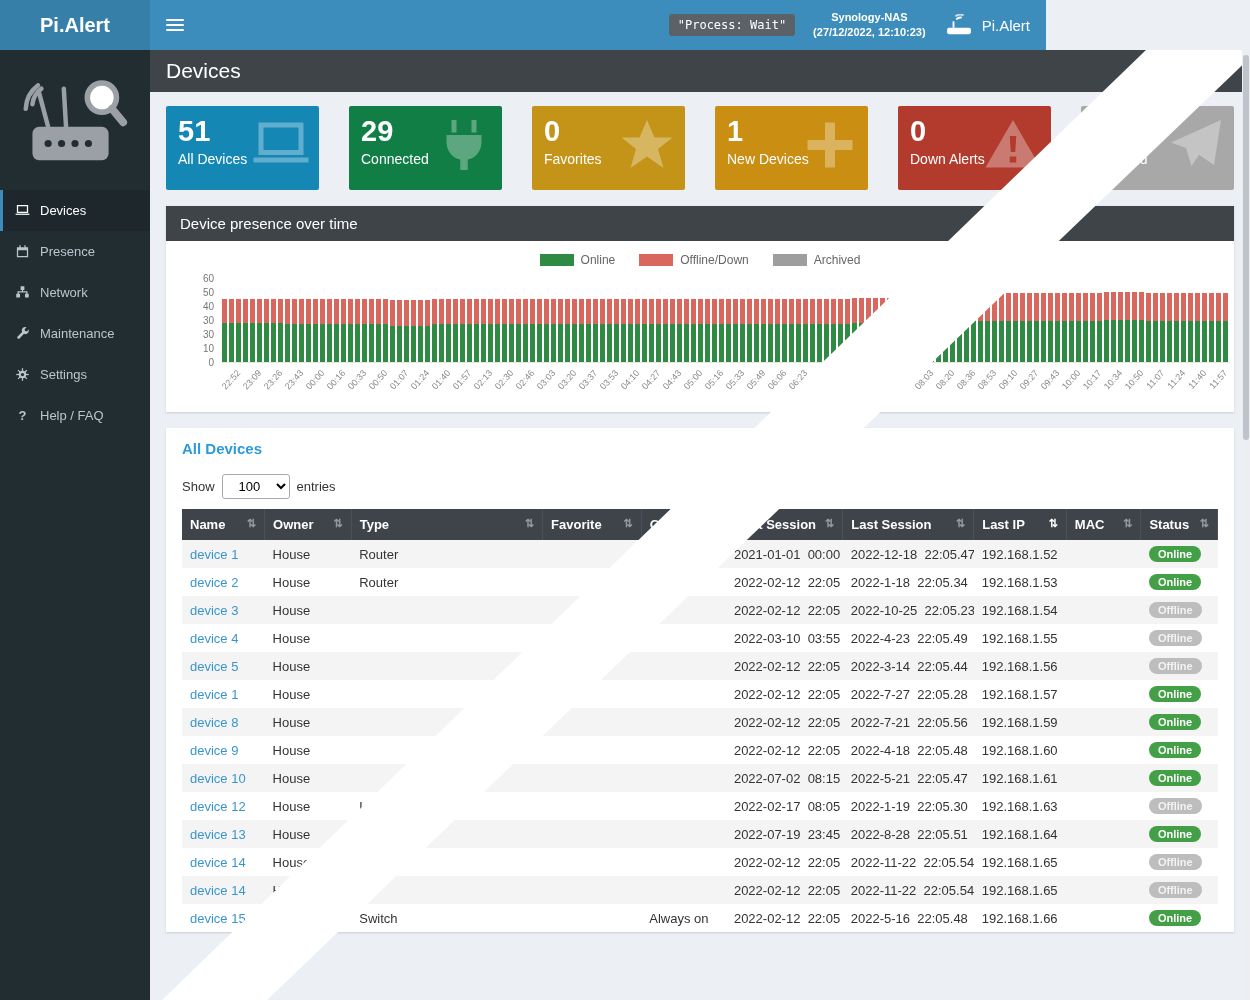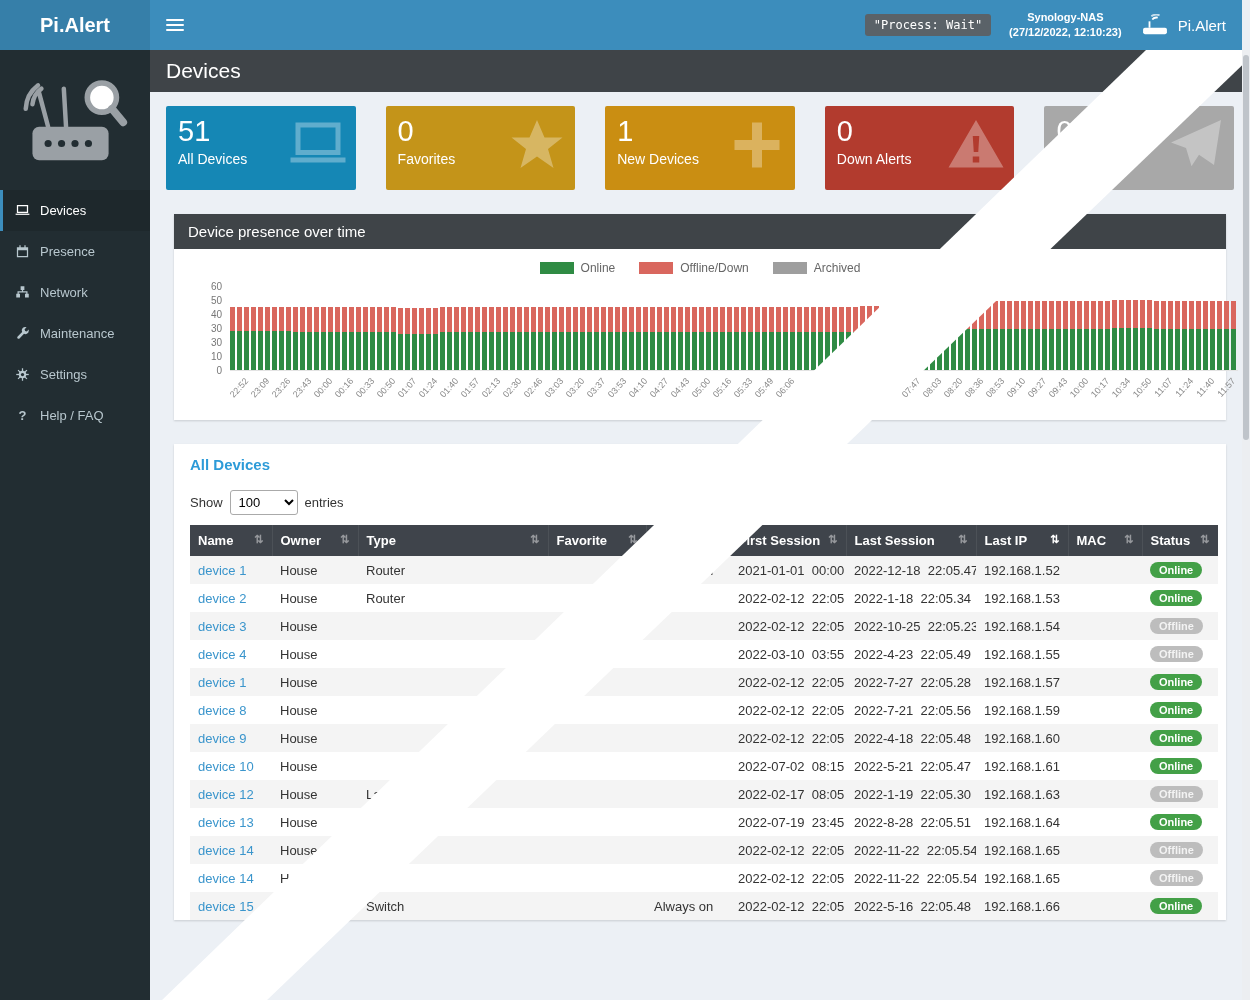--- a/index.html
+++ b/index.html
@@ -3,21 +3,21 @@
 <meta charset="utf-8">
 <style>
   :root{
     --online:#2f8b44; --offline:#d9675e; --archived:#9e9e9e;
     --link:#3a95cc; --dark:#3f4448;
   }
   *{box-sizing:border-box}
   body{margin:0;width:1250px;height:1000px;overflow:hidden;position:relative;
        font-family:"Liberation Sans",sans-serif;background:#ecf0f5;}
   
-  .topbar{position:absolute;top:0;left:0;width:1242px;height:50px;display:flex;z-index:40}
+  .topbar{position:absolute;top:0;left:0;width:1046px;height:50px;display:flex;z-index:40}
   .topbar-logo{width:150px;background:#367fa9;color:#fff;display:flex;align-items:center;
        justify-content:center;font-size:20px;font-weight:bold}
   .topbar-main{flex:1;background:#3c8dbc;display:flex;align-items:center;padding:0 16px;gap:16px}
   .hamburger{width:18px;display:flex;flex-direction:column;gap:3px;cursor:pointer}
   .hamburger div{height:2px;background:#fff;border-radius:1px}
   .topbar-right{margin-left:auto;display:flex;align-items:center;gap:18px}
   .process-badge{background:#5a6268;color:#fff;font-family:"DejaVu Sans Mono",monospace;
        font-size:12px;padding:4px 9px;border-radius:3px}
   .host-block{color:#fff;font-size:11px;text-align:center;line-height:1.4;font-weight:bold}
   .brand-right{display:flex;align-items:center;gap:8px;color:#fff;font-size:15px}
@@ -30,46 +30,46 @@
        font-size:13px;cursor:pointer;border-left:3px solid transparent}
   .menu-item svg{width:15px;height:15px;flex:none}
   .menu-item .qmark{width:15px;text-align:center;font-weight:bold;font-size:13px}
   .menu-item.active{background:#1e282c;color:#fff;border-left-color:#3c8dbc}
   
   .content{position:absolute;left:150px;top:50px;width:1100px;height:950px;overflow:hidden}
   .page-header{background:var(--dark);color:#fff;font-size:21px;padding:9px 16px}
   .cards-row{display:flex;gap:30px;margin:14px 16px}
   .summary-card{flex:1;height:84px;border-radius:2px;color:#fff;position:relative;
        padding:10px 12px;overflow:hidden;cursor:pointer}
-  .card-value{font-size:29px;font-weight:normal;line-height:1.05}
+  .card-value{font-size:29px;font-weight:bold;line-height:1.05}
   .card-label{font-size:14px;margin-top:5px}
   .card-icon{position:absolute;right:8px;top:8px;width:60px;height:62px;color:rgba(255,255,255,.32)}
   .card-icon svg{width:100%;height:100%}
-  .panel{background:#fff;margin:24px;box-shadow:0 1px 2px rgba(0,0,0,.15)}
+  .panel{background:#fff;margin:16px;box-shadow:0 1px 2px rgba(0,0,0,.15)}
   .panel-header{background:var(--dark);color:#fff;font-size:15px;padding:9px 14px}
   .chart-body{padding:8px 14px 4px}
   .legend{display:flex;justify-content:center;gap:24px;margin:4px 0 12px}
   .legend-item{display:flex;align-items:center;gap:7px;font-size:12px;color:#666}
   .legend-swatch{width:34px;height:12px}
   .chart-wrap{position:relative;margin-left:42px;width:1008px}
   .chart-bars{display:flex;align-items:flex-end;gap:2px;height:84px;position:relative;
        border-bottom:1px solid #e3e3e3}
   .bar{width:5px;display:flex;flex-direction:column;justify-content:flex-end}
   .seg-offline{background:var(--offline)}
   .seg-online{background:var(--online)}
   .ytick{position:absolute;left:-36px;width:28px;text-align:right;font-size:10px;color:#777}
   .xlabels{display:flex;height:42px;margin-top:3px}
   .xcell{width:21px;position:relative}
   .xcell span{position:absolute;top:2px;left:60%;transform:translateX(-100%) rotate(-48deg);
        transform-origin:100% 0;font-size:9px;color:#888;white-space:nowrap}
   
   .devices-body{padding:12px 16px 0}
   .tab-label{color:#2d9bd8;font-size:15px;font-weight:bold;cursor:pointer}
   .table-controls{display:flex;align-items:center;margin:16px 0 10px;font-size:13px;color:#333}
-  .length-select{margin:0 7px;padding:3px 4px;font-size:13px;border:1px solid #aaa;
+  .length-select{margin:0 7px;padding:3px 12px;font-size:13px;border:1px solid #aaa;
        border-radius:3px;background:#fff;width:68px}
   .search-box{margin-left:auto;display:flex;align-items:center;gap:9px;color:#555}
   .search-input{width:165px;height:27px;border:1px solid #bbb;border-radius:3px;padding:2px 6px;font-size:13px}
   table{width:100%;border-collapse:collapse;font-size:13px;table-layout:fixed}
   thead th{background:#3f444b;color:#fff;text-align:left;padding:8px 8px;font-size:13px;
        cursor:pointer;border-right:1px solid rgba(255,255,255,.07)}
   .sort-icon{float:right;opacity:.45;font-size:11px}
   .sort-icon.sorted{opacity:1}
   tbody td{padding:6px 8px;color:#333;overflow:hidden;white-space:nowrap}
   tbody tr:nth-child(odd){background:#f4f4f4}
@@ -185,20 +185,27 @@
 
   <div class="cards-row">
     <div class="summary-card" style="background: rgb(21, 135, 181);">
       <div class="card-value">51</div>
       <div class="card-label">All Devices</div>
       <div class="card-icon"><svg viewBox="0 0 24 24" fill="currentColor">
             <path d="M4 4h16v11H4z" fill="none" stroke="currentColor" stroke-width="2"></path>
             <path d="M1 17h22v2H1z"></path>
           </svg></div>
     </div>
+    <div class="summary-card" style="background: rgb(16, 126, 69);">
+      <div class="card-value">29</div>
+      <div class="card-label">Connected</div>
+      <div class="card-icon"><svg viewBox="0 0 24 24" fill="currentColor">
+            <path d="M7 2h2v5H7zM15 2h2v5h-2zM5 8h14v3a7 7 0 0 1-5.5 6.84V22h-3v-4.16A7 7 0 0 1 5 11z"></path>
+          </svg></div>
+    </div>
     <div class="summary-card" style="background: rgb(196, 148, 25);">
       <div class="card-value">0</div>
       <div class="card-label">Favorites</div>
       <div class="card-icon"><svg viewBox="0 0 24 24">
             <polygon points="12,2 15,9 22.2,9 16.4,13.6 18.6,21.2 12,16.6 5.4,21.2 7.6,13.6 1.8,9 9,9" fill="currentColor"></polygon>
           </svg></div>
     </div>
     <div class="summary-card" style="background: rgb(202, 142, 18);">
       <div class="card-value">1</div>
       <div class="card-label">New Devices</div>
@@ -1055,20 +1062,32 @@
               <td></td>
               <td></td>
               <td></td>
               <td>2022-03-10&nbsp;&nbsp;03:55</td>
               <td>2022-4-23&nbsp;&nbsp;22:05.49</td>
               <td>192.168.1.55</td>
               <td></td>
               <td><span class="badge offline">Offline</span></td>
             </tr>
             <tr>
+              <td><a class="dev-link" href="#">device 5</a></td>
+              <td>House</td>
+              <td></td>
+              <td></td>
+              <td></td>
+              <td>2022-02-12&nbsp;&nbsp;22:05</td>
+              <td>2022-3-14&nbsp;&nbsp;22:05.44</td>
+              <td>192.168.1.56</td>
+              <td></td>
+              <td><span class="badge offline">Offline</span></td>
+            </tr>
+            <tr>
               <td><a class="dev-link" href="#">device 1</a></td>
               <td>House</td>
               <td></td>
               <td></td>
               <td></td>
               <td>2022-02-12&nbsp;&nbsp;22:05</td>
               <td>2022-7-27&nbsp;&nbsp;22:05.28</td>
               <td>192.168.1.57</td>
               <td></td>
               <td><span class="badge online">Online</span></td>

